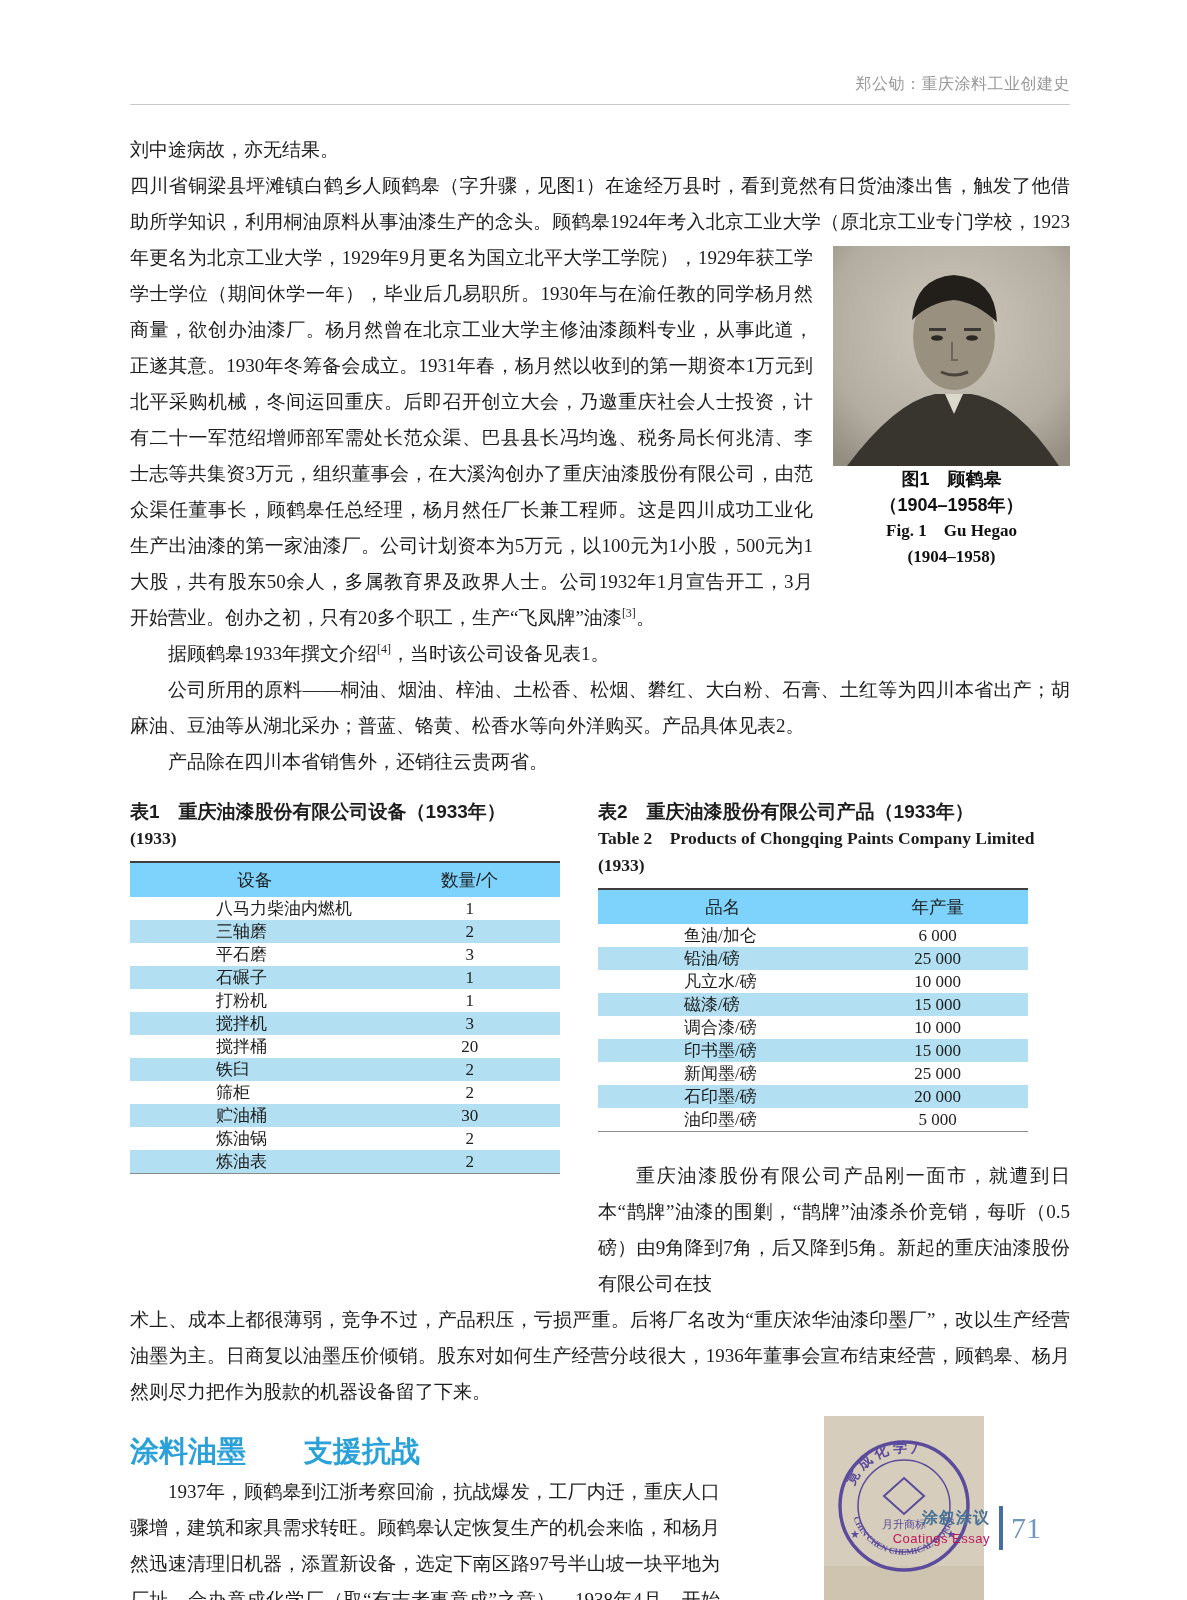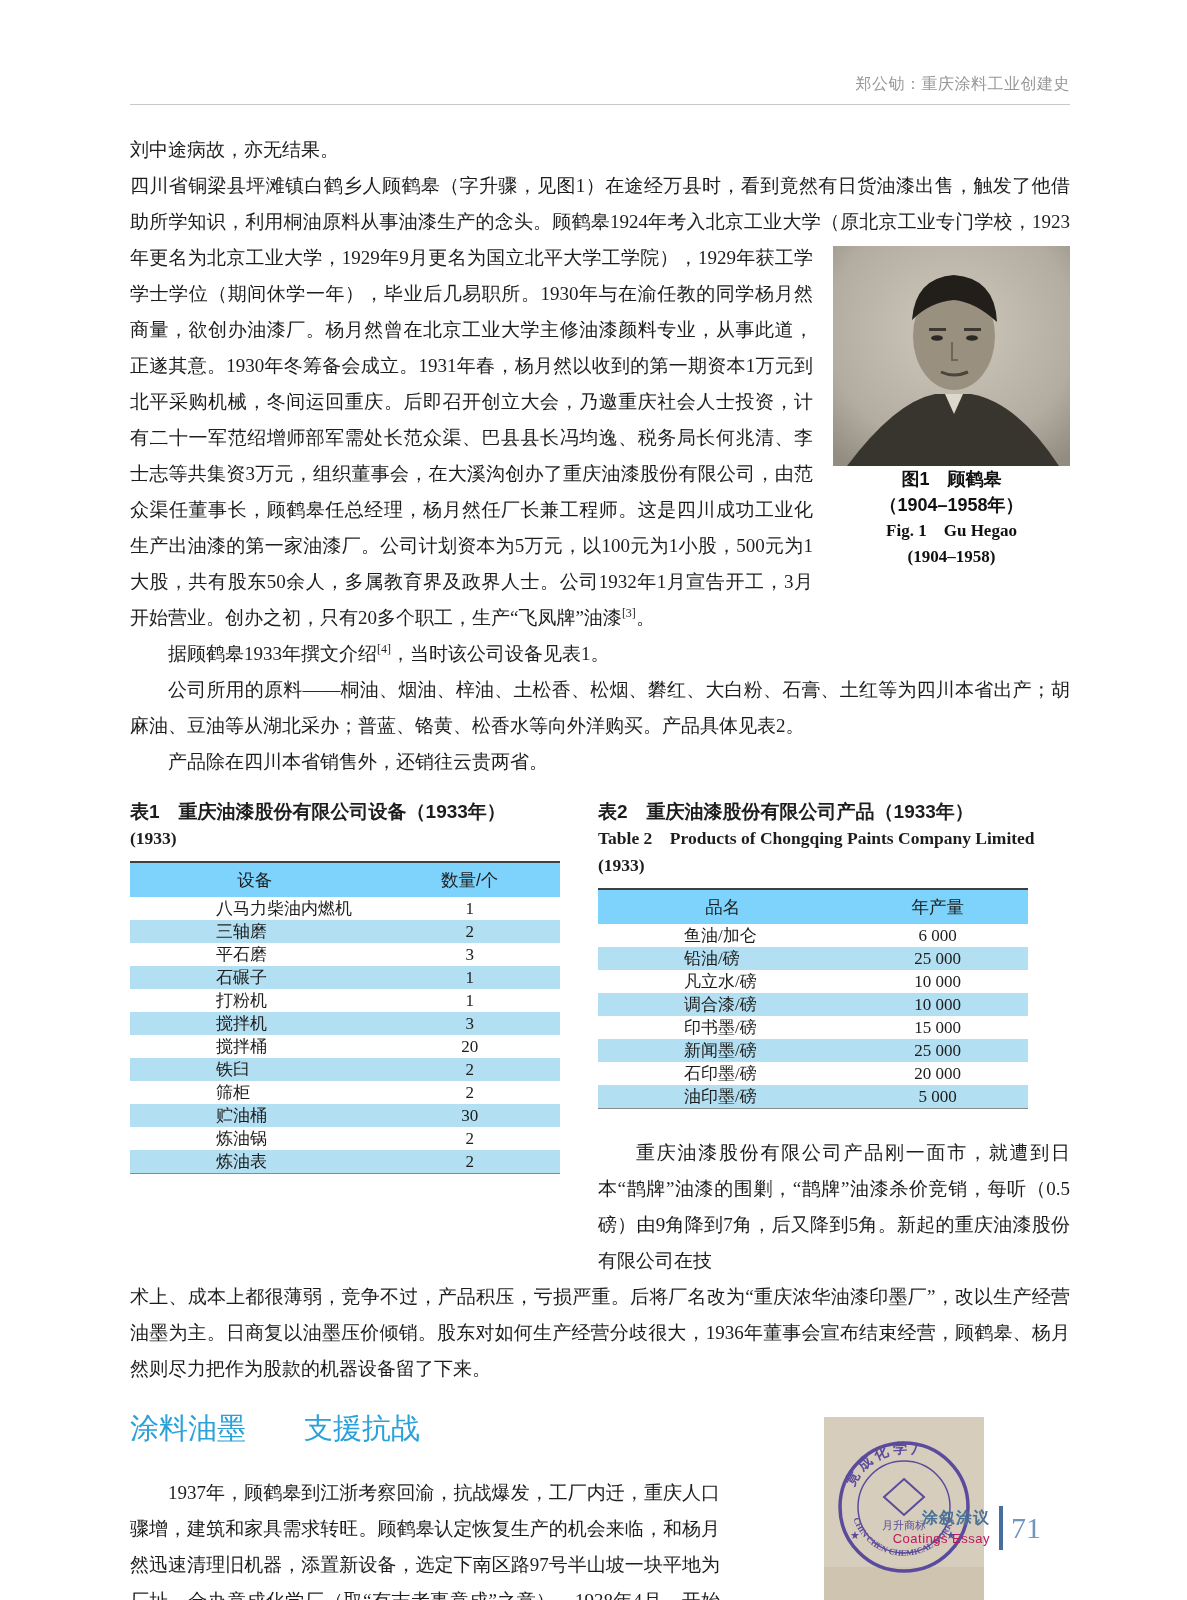--- a/index.html
+++ b/index.html
@@ -31,22 +31,22 @@
   .tbl-title .en{font-family:"Liberation Serif","DejaVu Serif",serif;font-weight:bold;font-size:17.5px;}
   table.data{border-collapse:collapse;width:430px;border-top:2px solid #3f3f3f;border-bottom:1.5px solid #8a8a8a;font-size:17px;}
   table.data th{background:#7dd3fc;font-weight:normal;height:32px;text-align:center;font-family:"Liberation Sans","DejaVu Sans",sans-serif;font-size:17.5px;}
   table.data td{height:18px;padding:0;}
   table.data td.c1{text-align:left;padding-left:86px;width:58%;}
   table.data td.c2{text-align:center;width:42%;}
   table.data tbody tr:nth-child(even){background:#b2dff1;}
   .p-after-t2{margin-top:26px;}
   
   .section-heading{
-    margin:24px 0 30px 0;font-family:"Liberation Sans","DejaVu Sans",sans-serif;
-    font-weight:normal;font-size:29px;line-height:34px;color:#2aa1d8;
+    margin:24px 0 6px 0;font-family:"Liberation Sans","DejaVu Sans",sans-serif;
+    font-weight:bold;font-size:29px;line-height:34px;color:#2aa1d8;
   }
   .fig2-float{display:block;float:right;width:332px;margin:-58px 0 6px 18px;text-align:center;}
   .fig2-img{display:inline-block;width:160px;height:195px;background:#d7cdbc;}
   
   .footer{position:absolute;right:146px;bottom:50px;display:flex;align-items:center;}
   .footer-col{text-align:right;line-height:1;margin-right:9px;}
   .footer-cn{font-family:Liberation Mono, monospace;font-weight:bold;font-size:16px;color:#4a7296;letter-spacing:1px;}
   .footer-en{font-family:Liberation Sans, sans-serif;font-size:13px;color:#be185d;margin-top:5px;letter-spacing:.5px;}
   .footer-bar{width:4px;height:44px;background:#466f9d;margin-right:8px;}
   .footer-num{font-family:"Liberation Serif","DejaVu Serif",serif;font-size:30px;color:#6f96bd;}
@@ -196,20 +196,24 @@
             </tr>
           <tr>
               <td class="c1">铅油/磅</td>
               <td class="c2">25 000</td>
             </tr>
           <tr>
               <td class="c1">凡立水/磅</td>
               <td class="c2">10 000</td>
             </tr>
           <tr>
+              <td class="c1">磁漆/磅</td>
+              <td class="c2">15 000</td>
+            </tr>
+          <tr>
               <td class="c1">调合漆/磅</td>
               <td class="c2">10 000</td>
             </tr>
           <tr>
               <td class="c1">印书墨/磅</td>
               <td class="c2">15 000</td>
             </tr>
           <tr>
               <td class="c1">新闻墨/磅</td>
               <td class="c2">25 000</td>

